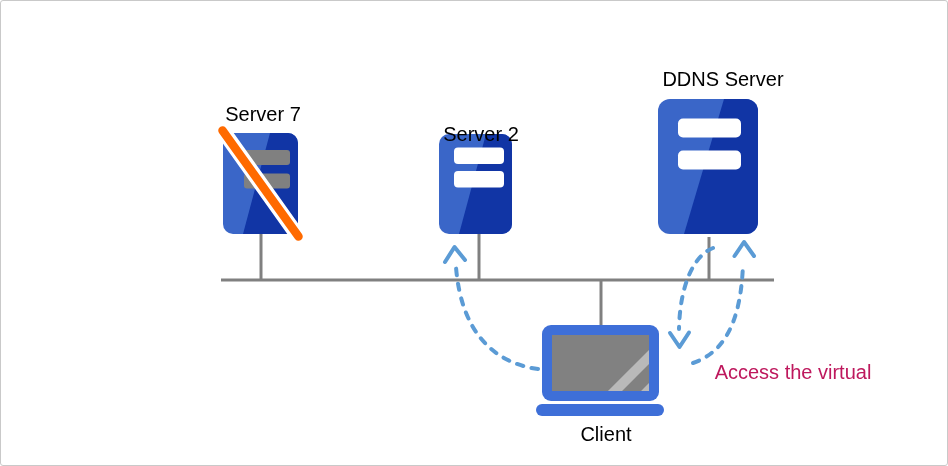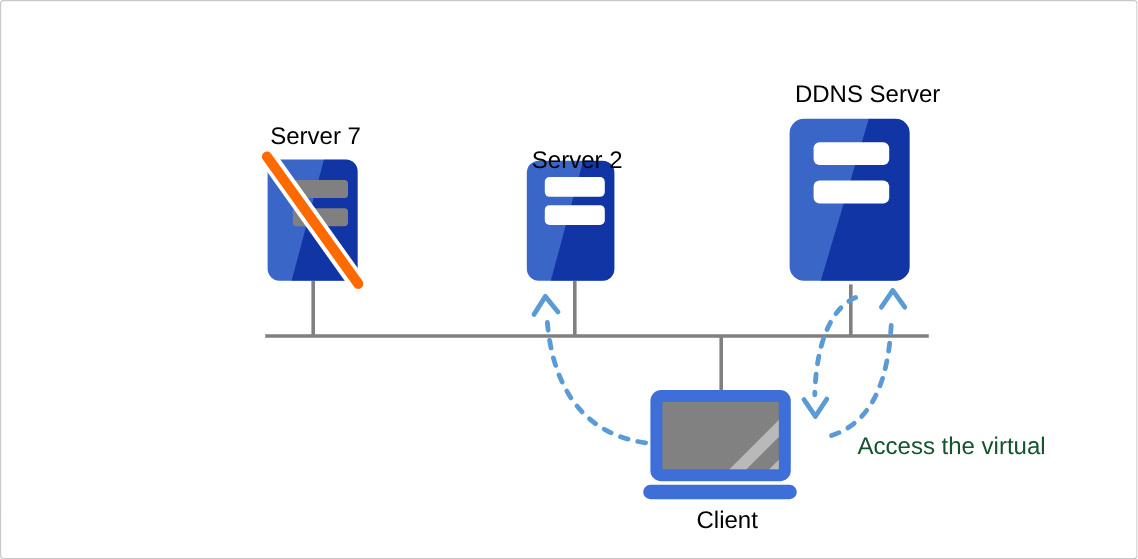--- a/index.html
+++ b/index.html
@@ -26,21 +26,21 @@
   .lbl {
     position: absolute;
     color: #000000;
     font-size: 20px;
     line-height: 24px;
     text-align: center;
     white-space: nowrap;
   }
   .note {
     position: absolute;
-    color: #14532d;
+    color: #be185d;
     font-size: 20px;
     line-height: 25px;
     text-align: center;
   }
 </style>
 </head>
 <body>
 
 <div class="canvas">
 

